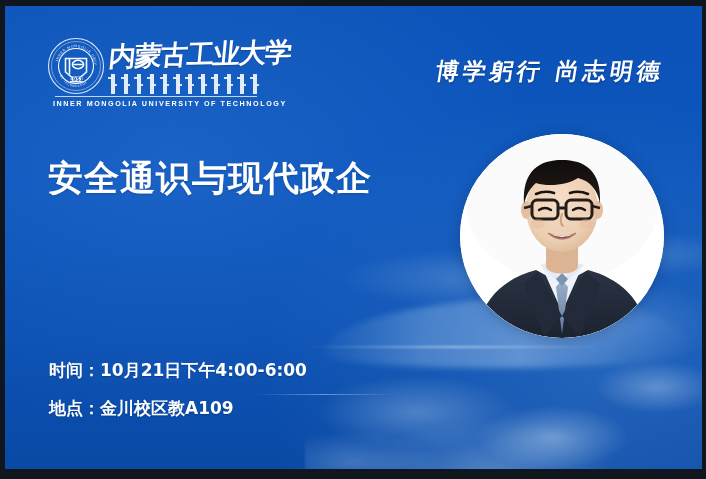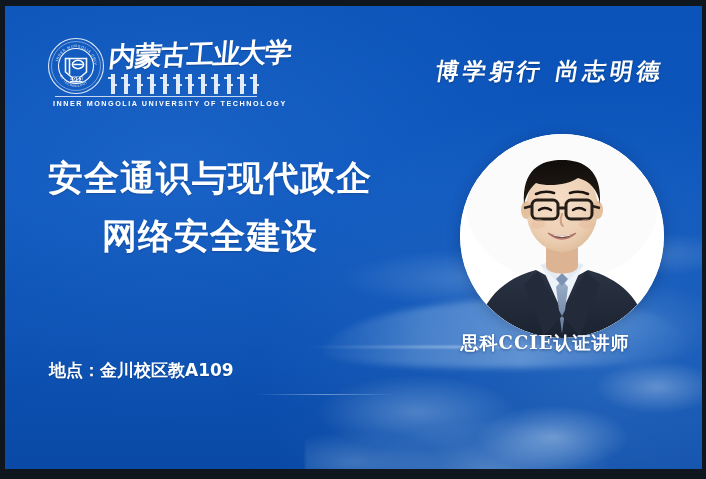--- a/index.html
+++ b/index.html
@@ -152,21 +152,20 @@
     white-space:nowrap;
     transform:skewX(-9deg);
     text-shadow:0 1px 2px rgba(0,0,0,.25);
     z-index:20;
   }
 
   
   .title-block {
     position:absolute; left:43px; top:143px;
     z-index:20;
-    text-align:center;
   }
   .title-line {
     color:#ffffff;
     font-family:"DejaVu Sans","Liberation Sans",sans-serif;
     font-size:35px;
     font-weight:700;
     letter-spacing:1px;
     line-height:58px;
     white-space:nowrap;
     text-shadow:0 1px 2px rgba(0,0,0,.18);
@@ -287,24 +286,24 @@
       </div>
 
       <div class="logo-rule"></div>
       <div class="logo-en">INNER MONGOLIA UNIVERSITY OF TECHNOLOGY</div>
     </div>
 
     <div class="motto">博学躬行 尚志明德</div>
 
     <div class="title-block">
       <div class="title-line">安全通识与现代政企</div>
-      <div class="title-line">网络安全建设</div>
     </div>
 
     <div class="info-block">
+      <div class="info-line">时间：10月21日下午4:00-6:00</div>
       <div class="info-line">地点：金川校区教A109</div>
     </div>
 
     <div class="portrait-wrap">
       <div class="portrait">
         <svg width="204" height="204" viewBox="0 0 204 204" aria-hidden="true">
           <defs>
             <clipPath id="circClip">
                 <circle cx="102" cy="102" r="102"></circle>
               </clipPath>
@@ -378,21 +377,20 @@
             <path d="M88 99 q14 12 28 0" stroke="#b4766a" stroke-width="1.4" fill="none"></path>
 
             <ellipse cx="78" cy="90" rx="7" ry="5" fill="#e8b79b" opacity=".45"></ellipse>
             <ellipse cx="126" cy="90" rx="7" ry="5" fill="#e8b79b" opacity=".45"></ellipse>
           </g>
         </svg>
       </div>
     </div>
 
     <div class="speaker">
-      <div class="speaker-role">思科CCIE认证讲师</div>
     </div>
 
   </div>
 
   <div class="edge-band edge-top"></div>
   <div class="edge-band edge-bottom"></div>
   <div class="edge-band edge-left"></div>
   <div class="edge-band edge-right"></div>
 
 </div>

